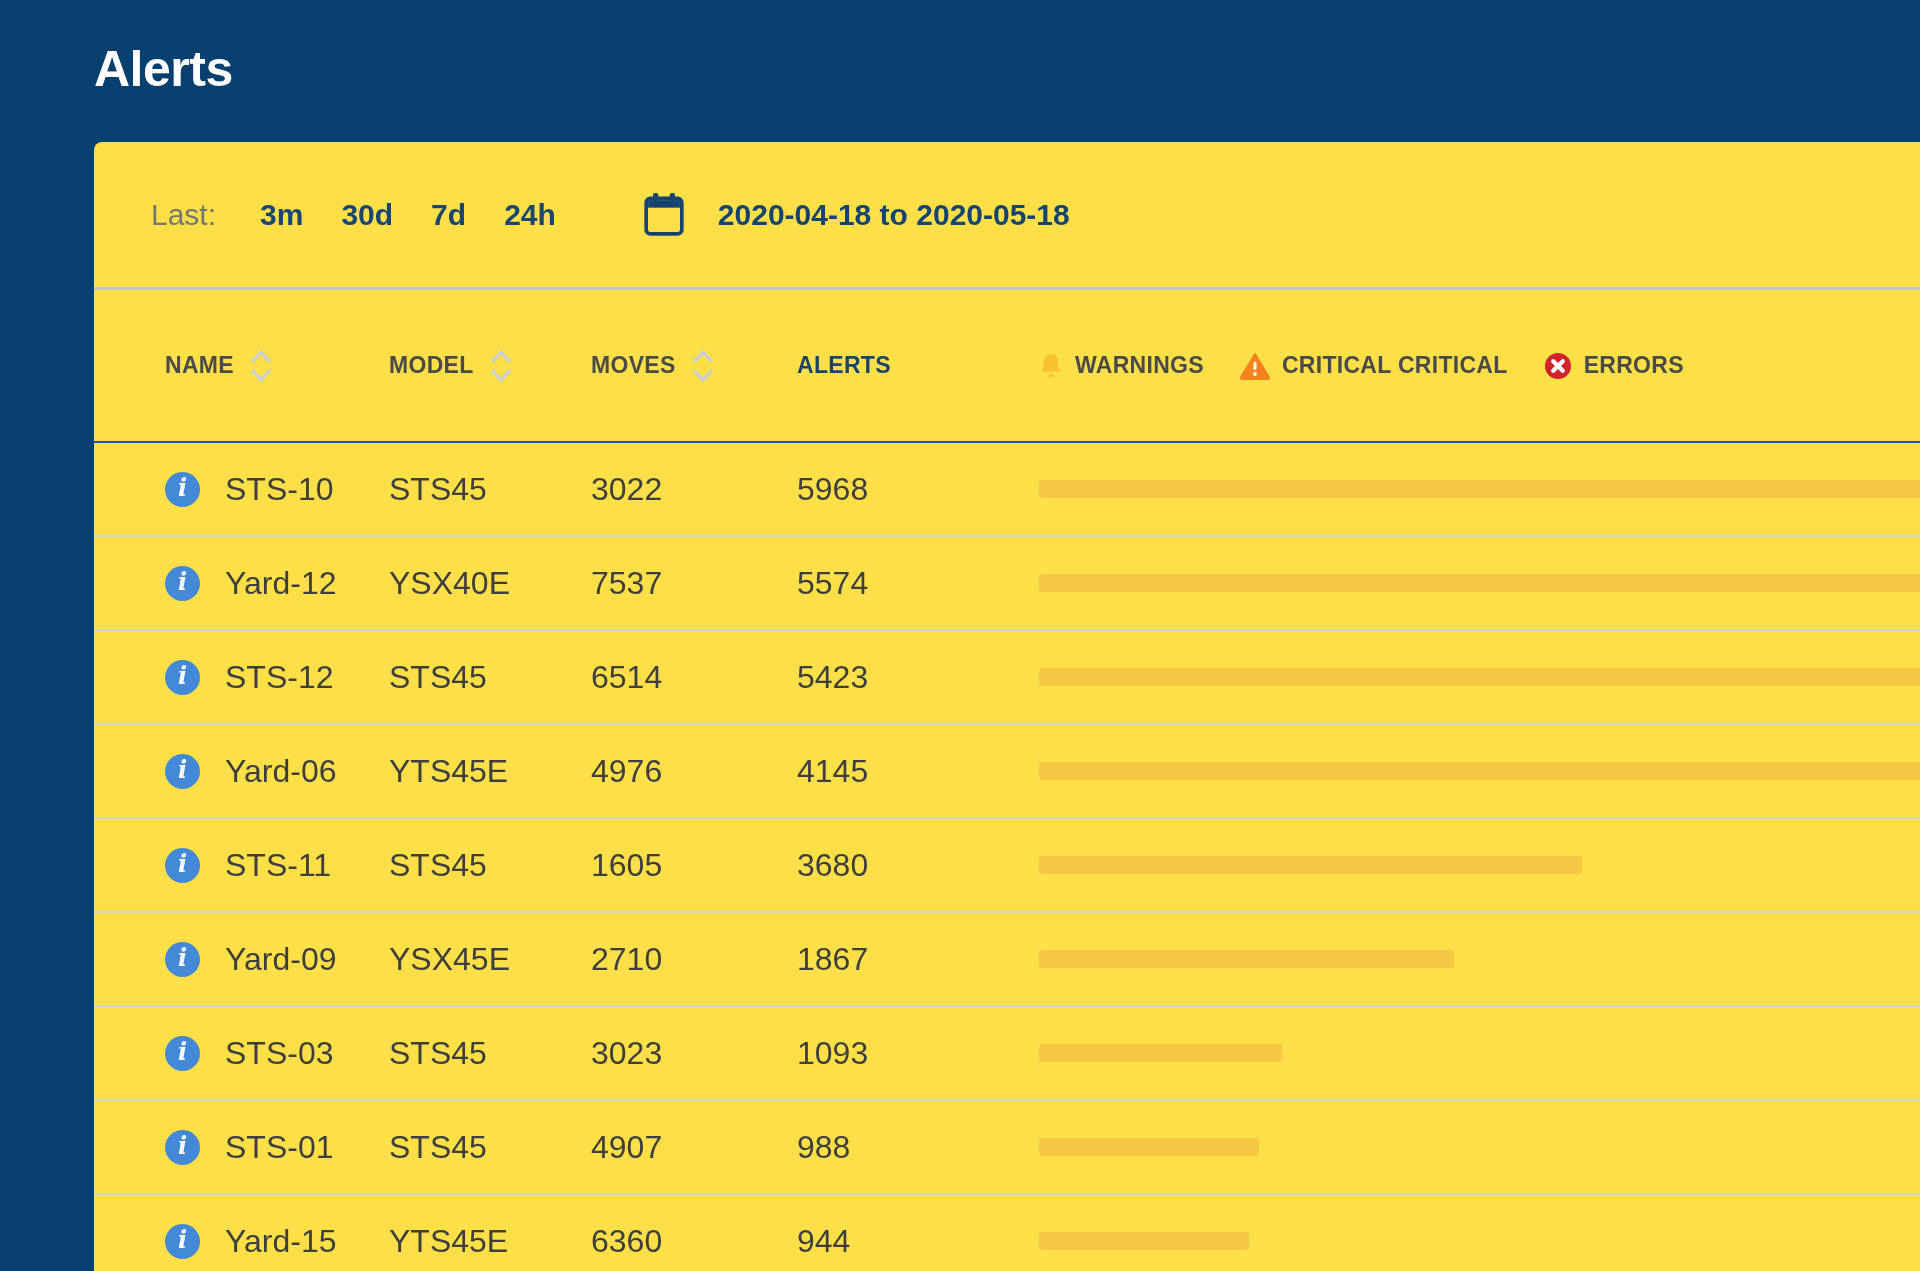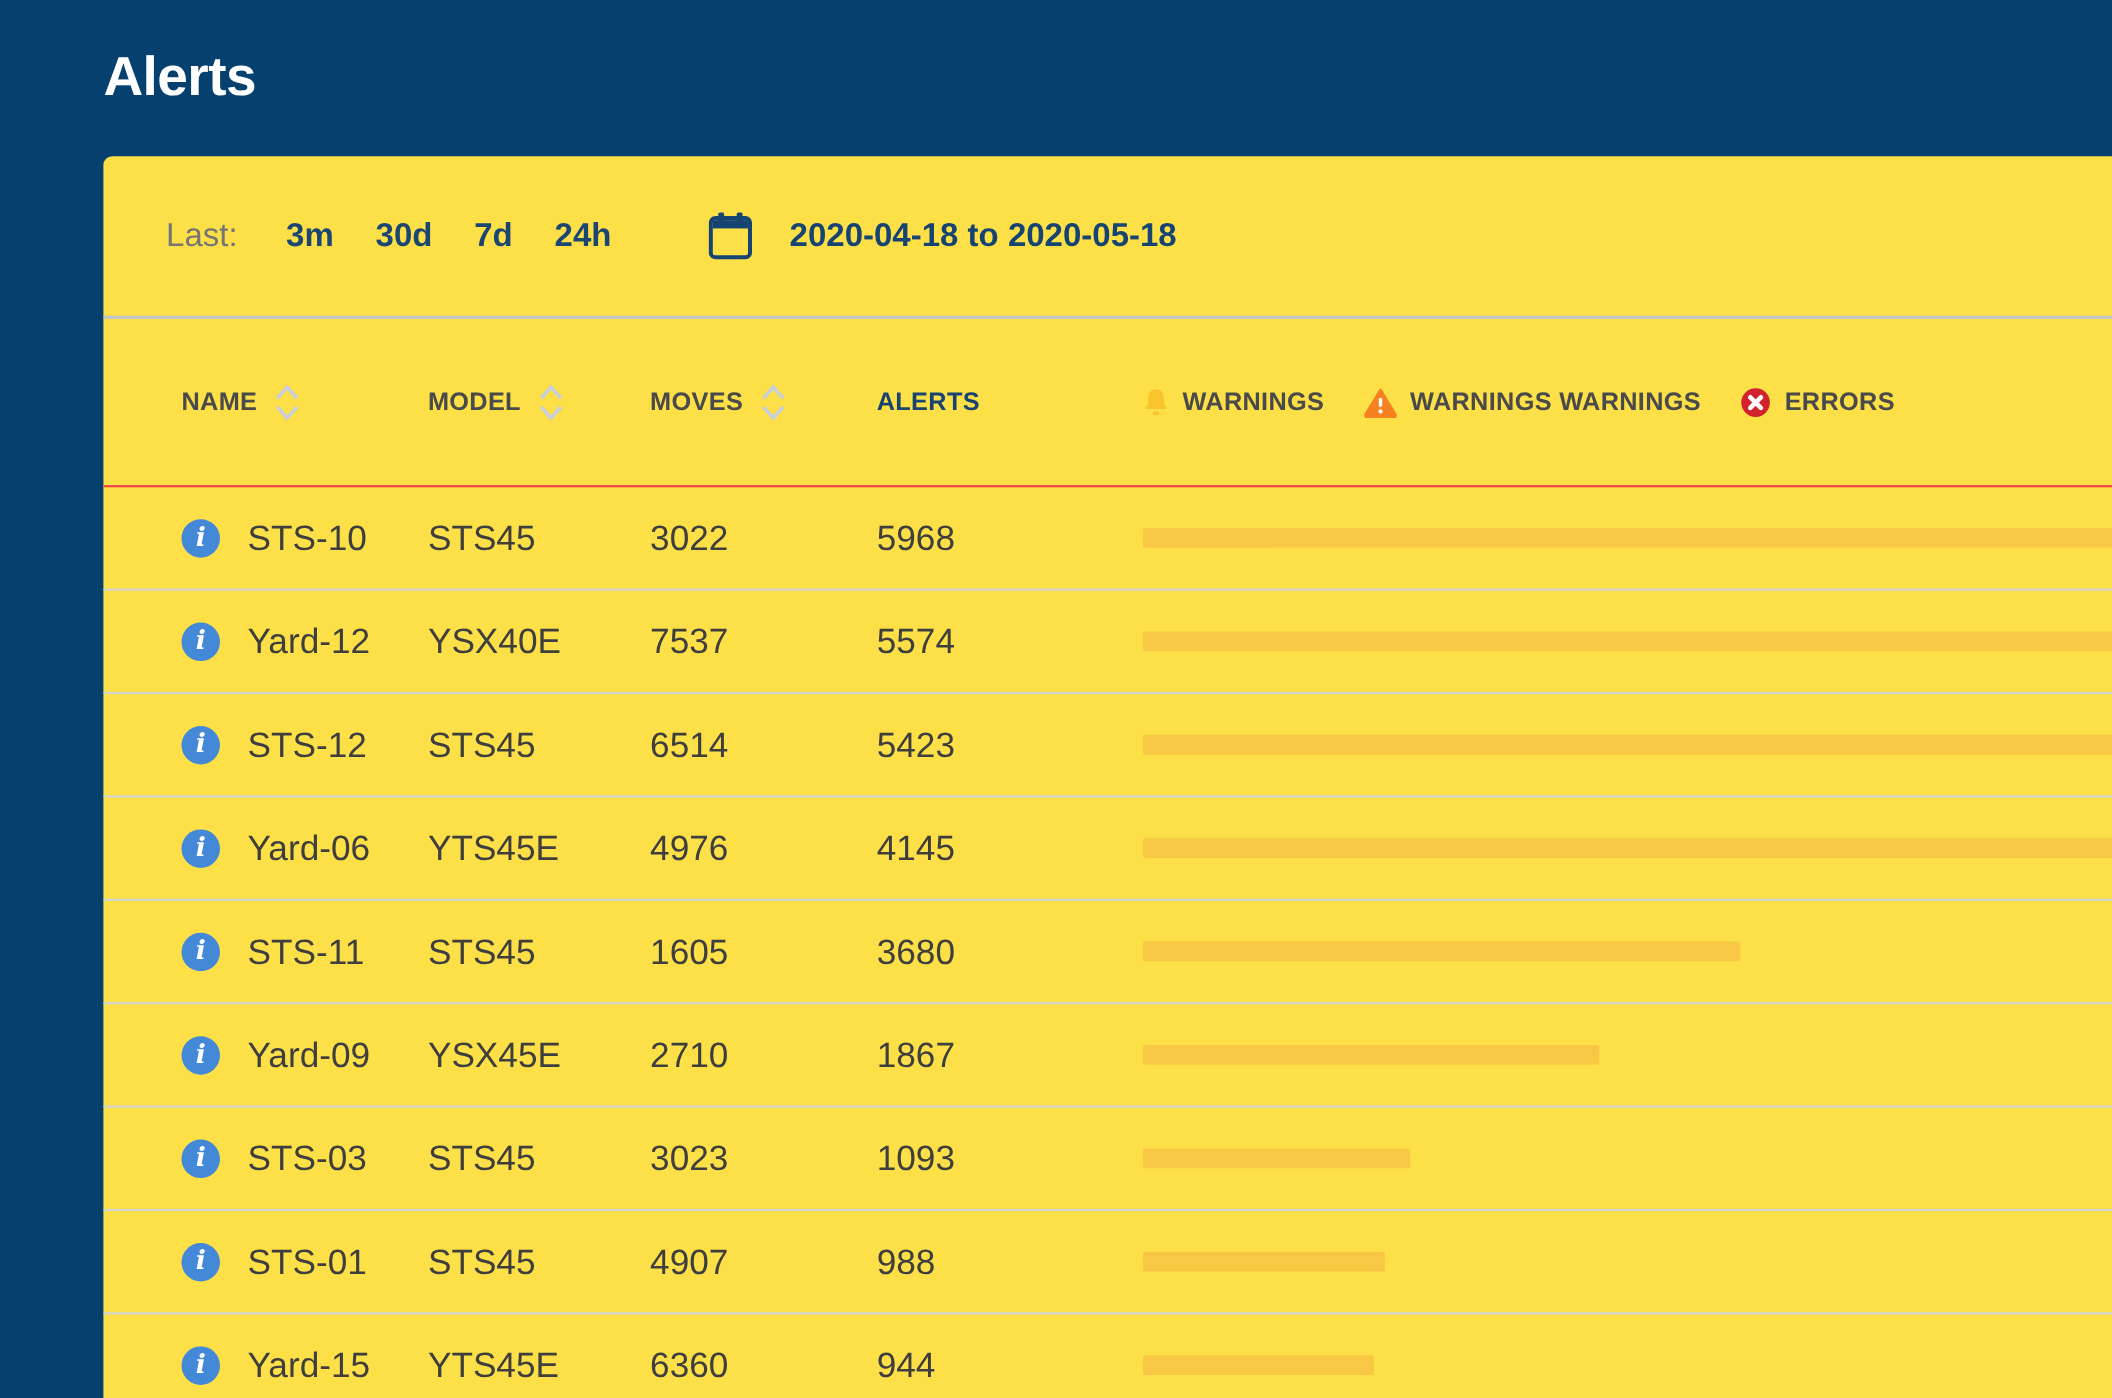--- a/index.html
+++ b/index.html
@@ -31,21 +31,21 @@
   }
   .range-opt.active{font-weight:800;}
   .cal{margin-left:88px;display:flex;align-items:center;cursor:pointer;}
   .date-range{margin-left:34px;font-size:30px;font-weight:700;color:#164472;cursor:pointer;}
   
   .grid{
     display:grid;grid-template-columns:295px 202px 206px 242px 1fr;
     align-items:center;box-sizing:border-box;
   }
   .header-row{
-    height:153px;flex:none;border-bottom:2px solid #ef4444;
+    height:153px;flex:none;border-bottom:2px solid #1d4ed8;
   }
   .hcell{
     background:none;border:none;padding:0;cursor:pointer;
     display:flex;align-items:center;gap:14px;font-family:inherit;
   }
   .hcell.c1{padding-left:71px;}
   .hlabel{font-size:23px;font-weight:700;color:#4A4A4A;letter-spacing:0.3px;}
   .hcell.active .hlabel{color:#1A4470;}
   .sort{flex:none;}
   .legend{display:flex;align-items:flex-start;gap:36px;}
@@ -124,21 +124,21 @@
           <rect x="9" y="22" width="6" height="3.4" rx="1.7" fill="#F9C32E"></rect>
         </svg>
         <span class="llabel">WARNINGS</span>
       </span>
       <span class="litem">
         <svg width="30" height="28" viewBox="0 0 30 28">
           <path d="M15 2.4 L28.4 24.6 a1.9 1.9 0 0 1 -1.6 2.9 H3.2 a1.9 1.9 0 0 1 -1.6 -2.9 Z" fill="#F6821F" stroke="#F6821F" stroke-width="2.4" stroke-linejoin="round"></path>
           <rect x="13.5" y="9.5" width="3" height="8.5" rx="1.5" fill="#ffffff"></rect>
           <circle cx="15" cy="22" r="1.9" fill="#ffffff"></circle>
         </svg>
-        <span class="llabel">WARNINGS WARNINGS</span>
+        <span class="llabel">CRITICAL CRITICAL</span>
       </span>
       <span class="litem">
         <svg width="28" height="28" viewBox="0 0 28 28">
           <circle cx="14" cy="14" r="13" fill="#D2222D"></circle>
           <path d="M9.2 9.2 L18.8 18.8 M18.8 9.2 L9.2 18.8" stroke="#ffffff" stroke-width="4.2" stroke-linecap="round"></path>
         </svg>
         <span class="llabel">ERRORS</span>
       </span>
     </div>
   </div>

